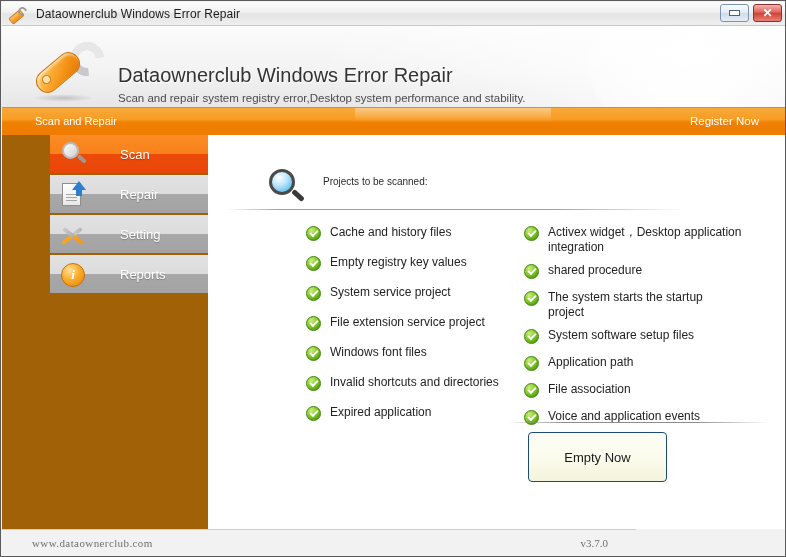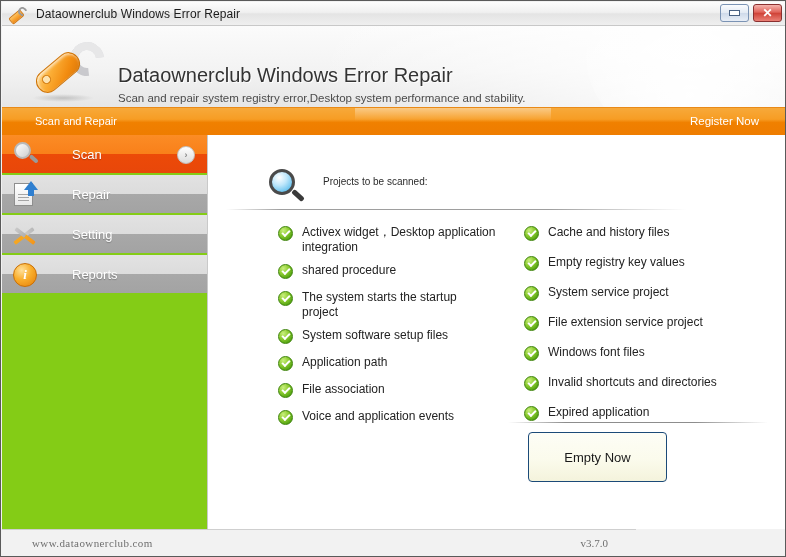--- a/index.html
+++ b/index.html
@@ -208,22 +208,23 @@
     font-size: 11.5px;
     color: #ffffff;
     cursor: pointer;
   }
 
   
   .sidebar {
     position: absolute;
     left: 1px; top: 134px;
     width: 205px; height: 394px;
-    background: #84cc16;
+    background: #a16207;
     border-right: 1px solid #c9c9c9;
+    padding-left: 48px;
   }
   .side-item {
     position: relative;
     height: 38px;
     margin-bottom: 2px;
     display: flex;
     align-items: center;
     cursor: pointer;
     background: linear-gradient(to bottom,#e2e2e2 0%,#dcdcdc 49%,#a8a8a8 50%,#a3a3a3 100%);
   }
@@ -525,20 +526,51 @@
 
     <div class="panel-head">
       <div class="ph-mag"></div>
       <div class="ph-mag-h"></div>
       <div class="ph-text">Projects to be scanned:</div>
     </div>
     <div class="ph-rule"></div>
 
     <div class="cols">
 
+      <div class="col right">
+        <div class="chk-row">
+          <div class="chk"></div>
+          <div class="chk-label">Cache and history files</div>
+        </div>
+        <div class="chk-row">
+          <div class="chk"></div>
+          <div class="chk-label">Empty registry key values</div>
+        </div>
+        <div class="chk-row">
+          <div class="chk"></div>
+          <div class="chk-label">System service project</div>
+        </div>
+        <div class="chk-row">
+          <div class="chk"></div>
+          <div class="chk-label">File extension service project</div>
+        </div>
+        <div class="chk-row">
+          <div class="chk"></div>
+          <div class="chk-label">Windows font files</div>
+        </div>
+        <div class="chk-row">
+          <div class="chk"></div>
+          <div class="chk-label">Invalid shortcuts and directories</div>
+        </div>
+        <div class="chk-row">
+          <div class="chk"></div>
+          <div class="chk-label">Expired application</div>
+        </div>
+      </div>
+
       <div class="col left">
         <div class="chk-row">
           <div class="chk"></div>
           <div class="chk-label">Activex widget，Desktop application integration</div>
         </div>
         <div class="chk-row">
           <div class="chk"></div>
           <div class="chk-label">shared procedure</div>
         </div>
         <div class="chk-row">
@@ -553,51 +585,20 @@
           <div class="chk"></div>
           <div class="chk-label">Application path</div>
         </div>
         <div class="chk-row">
           <div class="chk"></div>
           <div class="chk-label">File association</div>
         </div>
         <div class="chk-row">
           <div class="chk"></div>
           <div class="chk-label">Voice and application events</div>
-        </div>
-      </div>
-
-      <div class="col right">
-        <div class="chk-row">
-          <div class="chk"></div>
-          <div class="chk-label">Cache and history files</div>
-        </div>
-        <div class="chk-row">
-          <div class="chk"></div>
-          <div class="chk-label">Empty registry key values</div>
-        </div>
-        <div class="chk-row">
-          <div class="chk"></div>
-          <div class="chk-label">System service project</div>
-        </div>
-        <div class="chk-row">
-          <div class="chk"></div>
-          <div class="chk-label">File extension service project</div>
-        </div>
-        <div class="chk-row">
-          <div class="chk"></div>
-          <div class="chk-label">Windows font files</div>
-        </div>
-        <div class="chk-row">
-          <div class="chk"></div>
-          <div class="chk-label">Invalid shortcuts and directories</div>
-        </div>
-        <div class="chk-row">
-          <div class="chk"></div>
-          <div class="chk-label">Expired application</div>
         </div>
       </div>
 
     </div>
 
     <div class="btn-rule"></div>
     <div class="scan-btn">Empty Now</div>
 
   </div>
 

